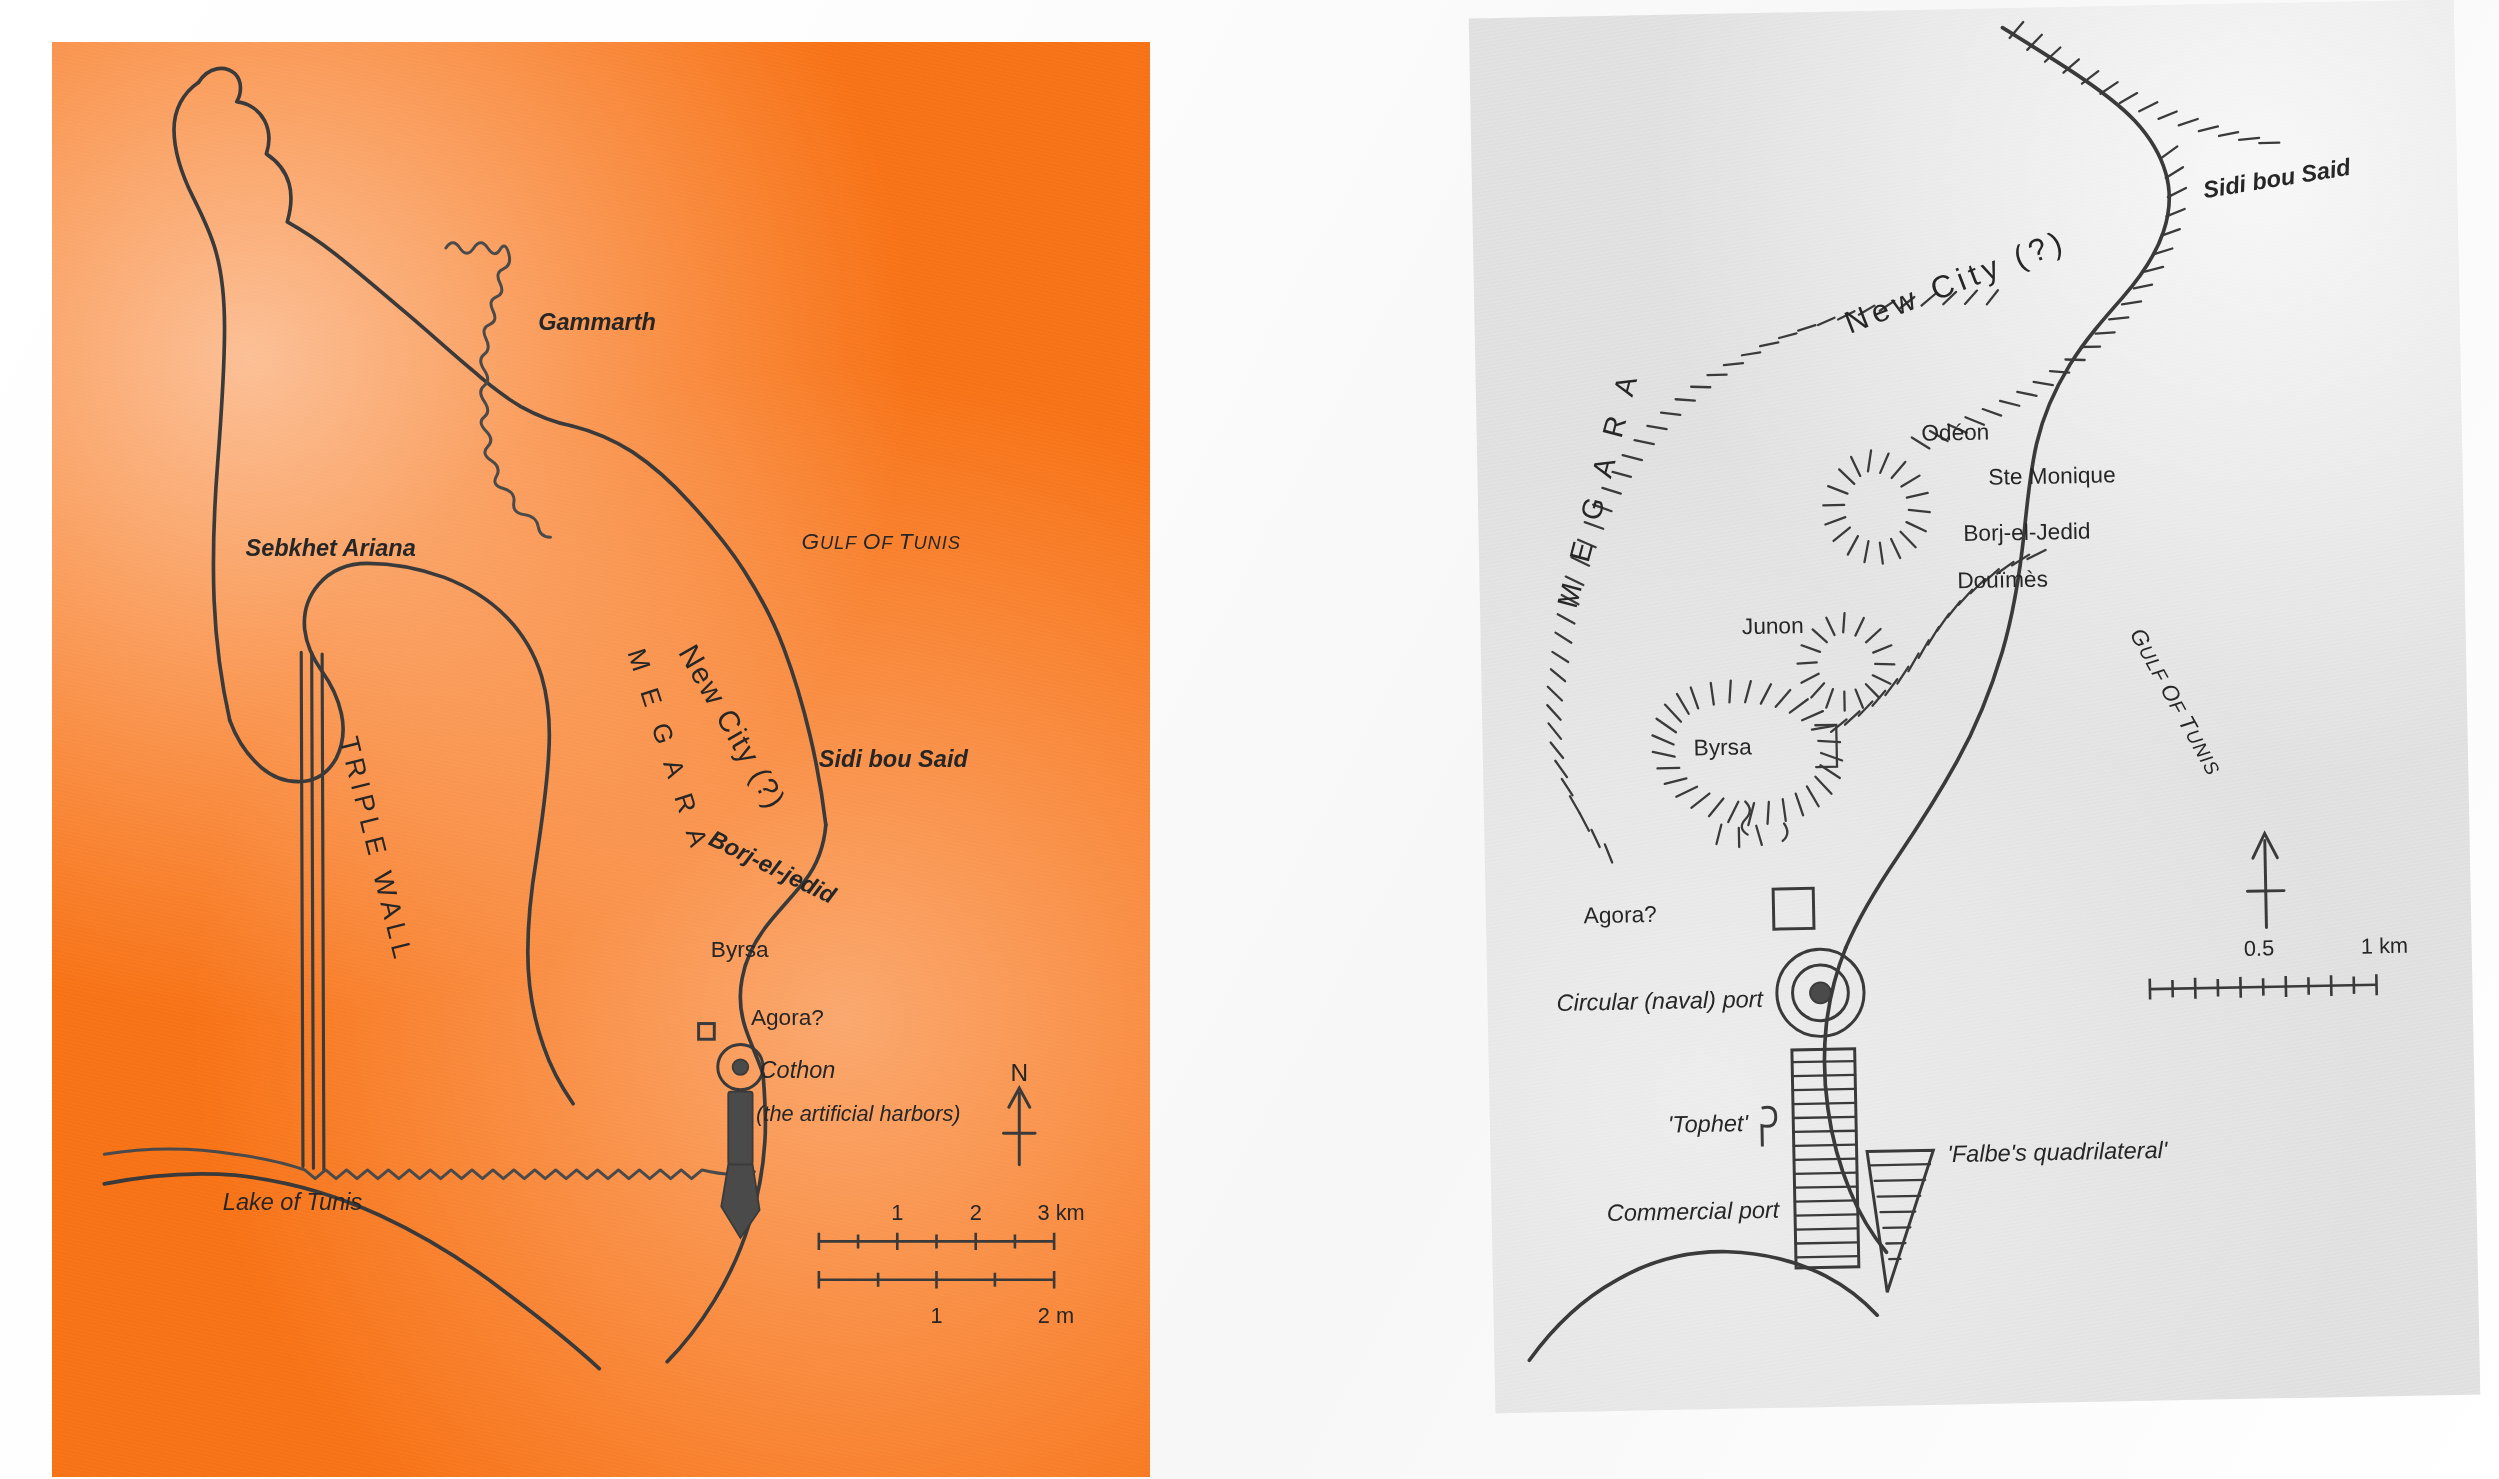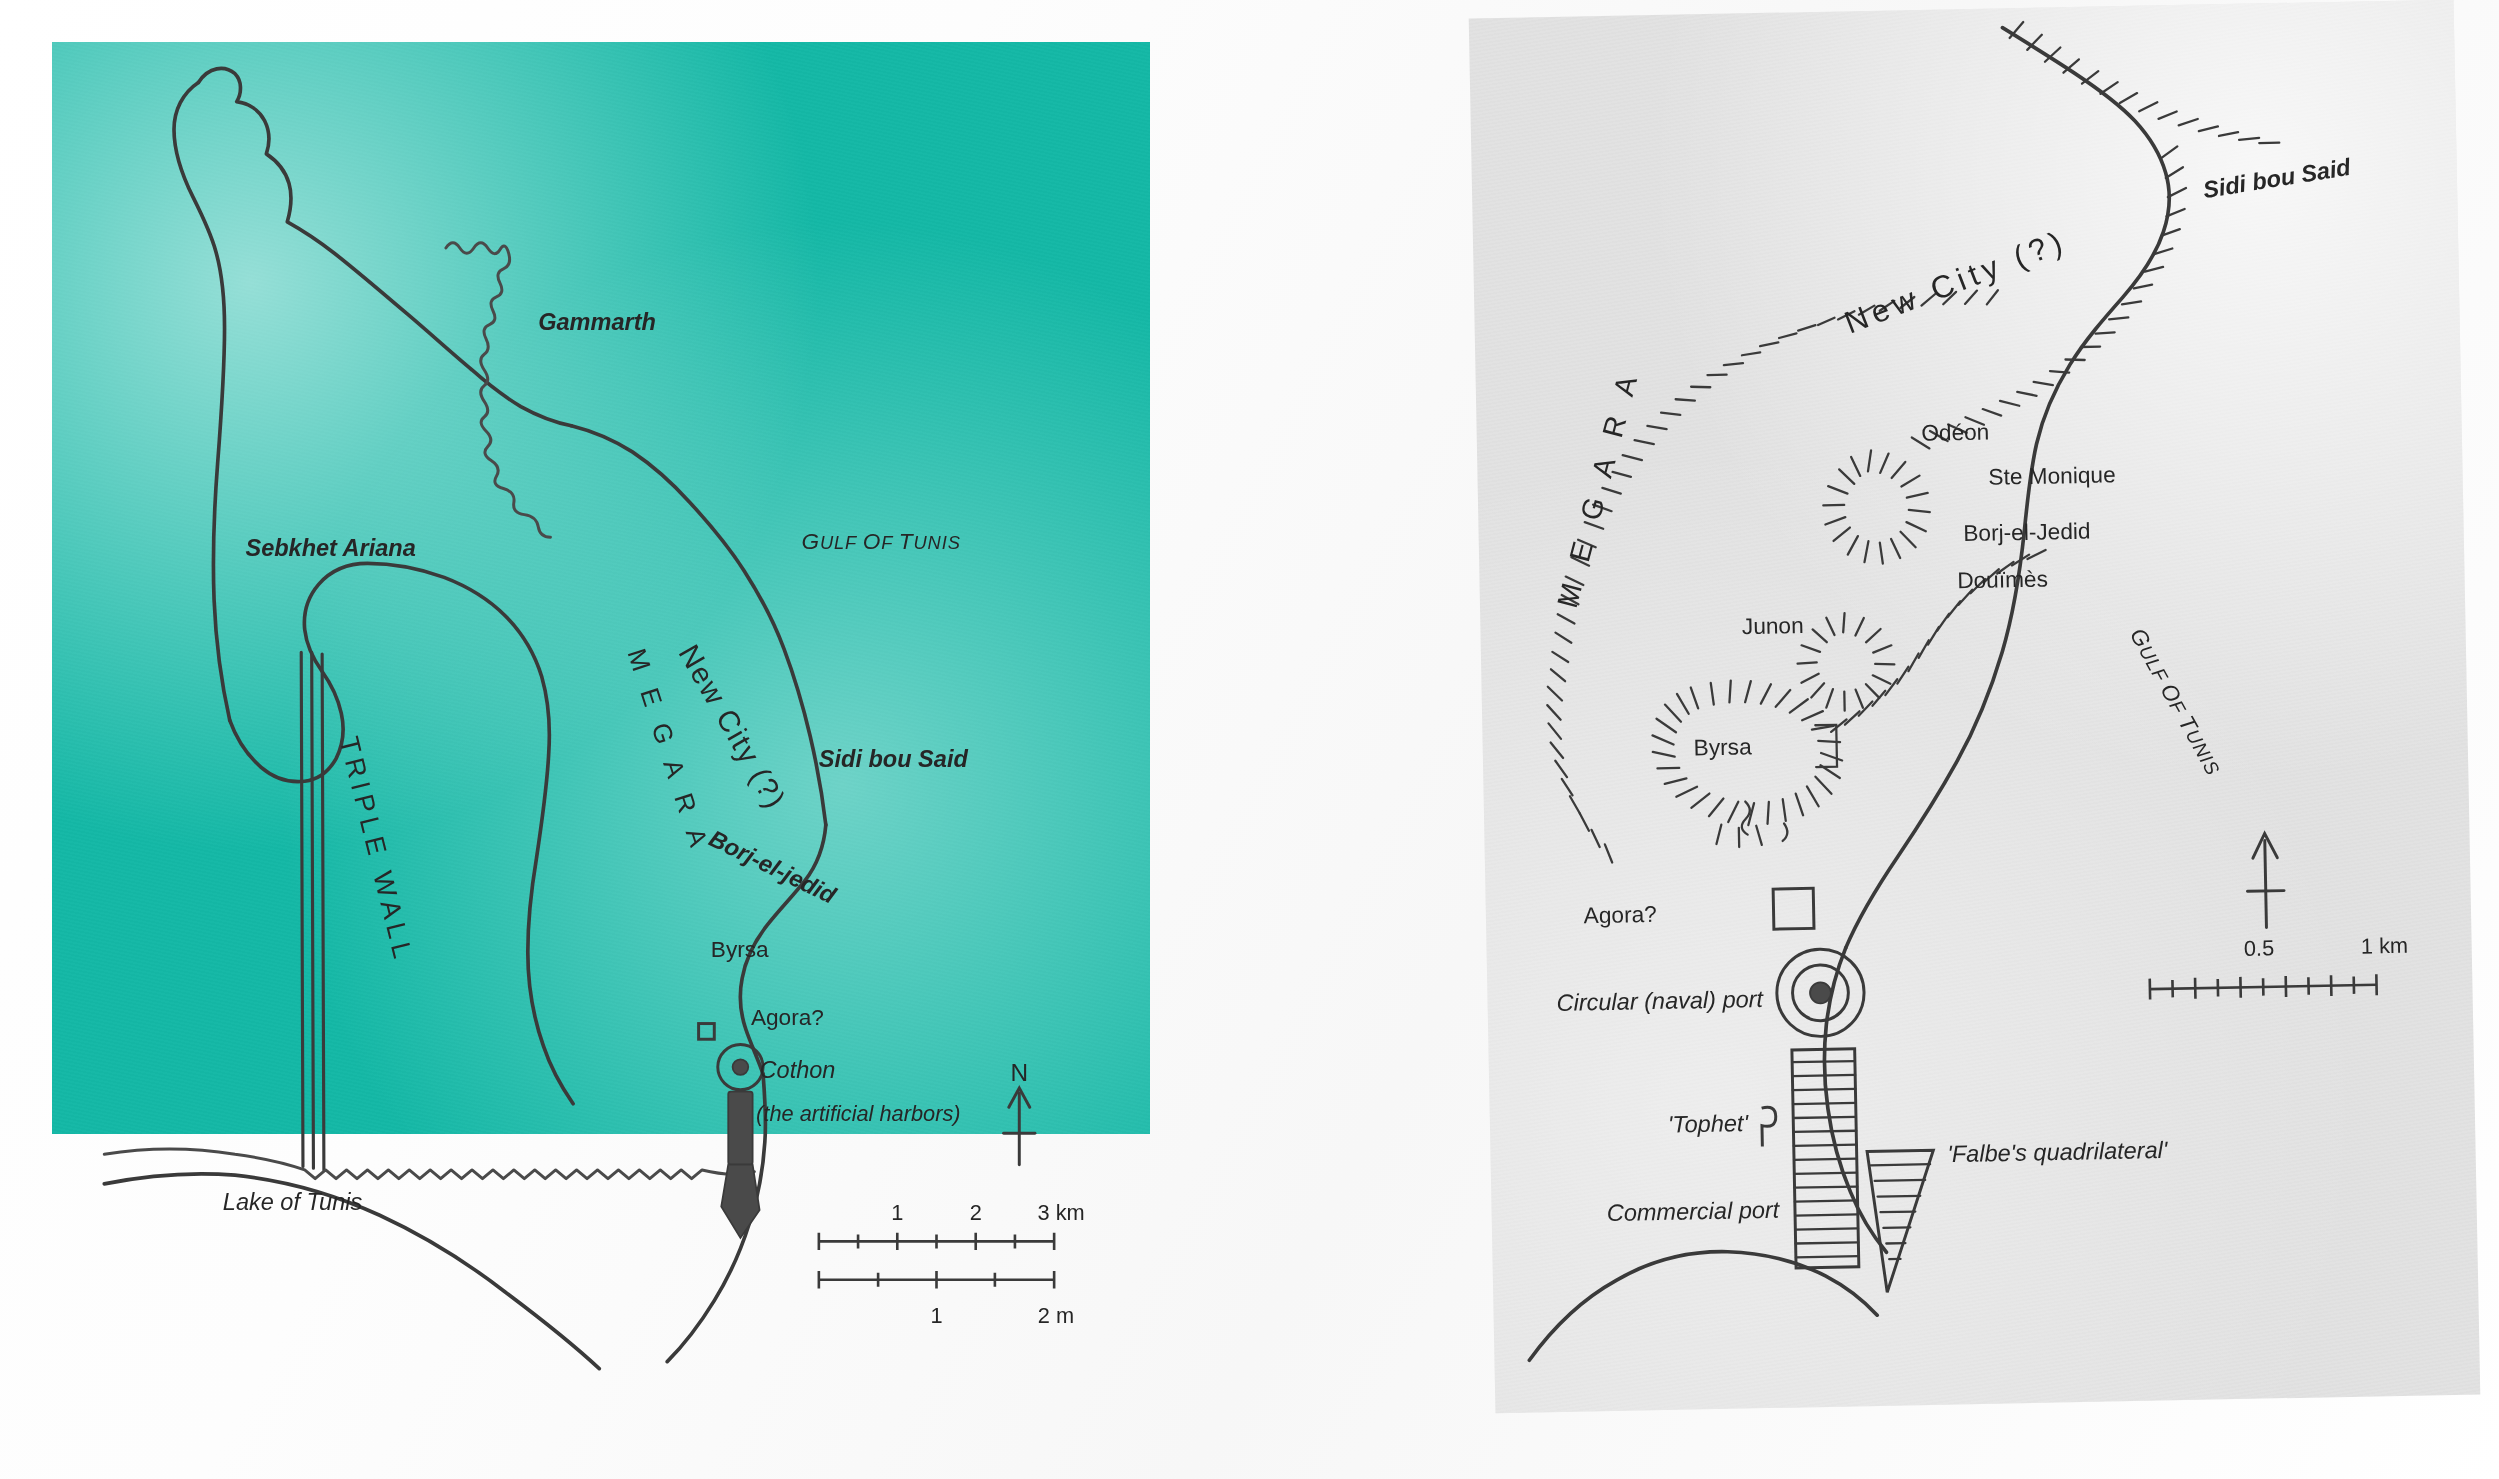--- a/index.html
+++ b/index.html
@@ -22,22 +22,22 @@
   }
 
   
   .panel {
     position: absolute;
   }
   #panel-left {
     left: 52px;
     top: 42px;
     width: 1098px;
-    height: 1092px;
-    background: #14b8a6;
+    height: 1435px;
+    background: #f97316;
     box-shadow: 0 0 0 0 rgba(0,0,0,0);
   }
   #panel-left .paper-tex {
     position: absolute;
     inset: 0;
     background:
       radial-gradient(circle at 18% 22%, rgba(255,255,255,0.55), rgba(255,255,255,0) 46%),
       radial-gradient(circle at 72% 68%, rgba(255,255,255,0.38), rgba(255,255,255,0) 52%),
       repeating-linear-gradient(12deg, rgba(0,0,0,0.012) 0 1.7px, rgba(255,255,255,0.012) 1.7px 3.5px);
     pointer-events: none;

